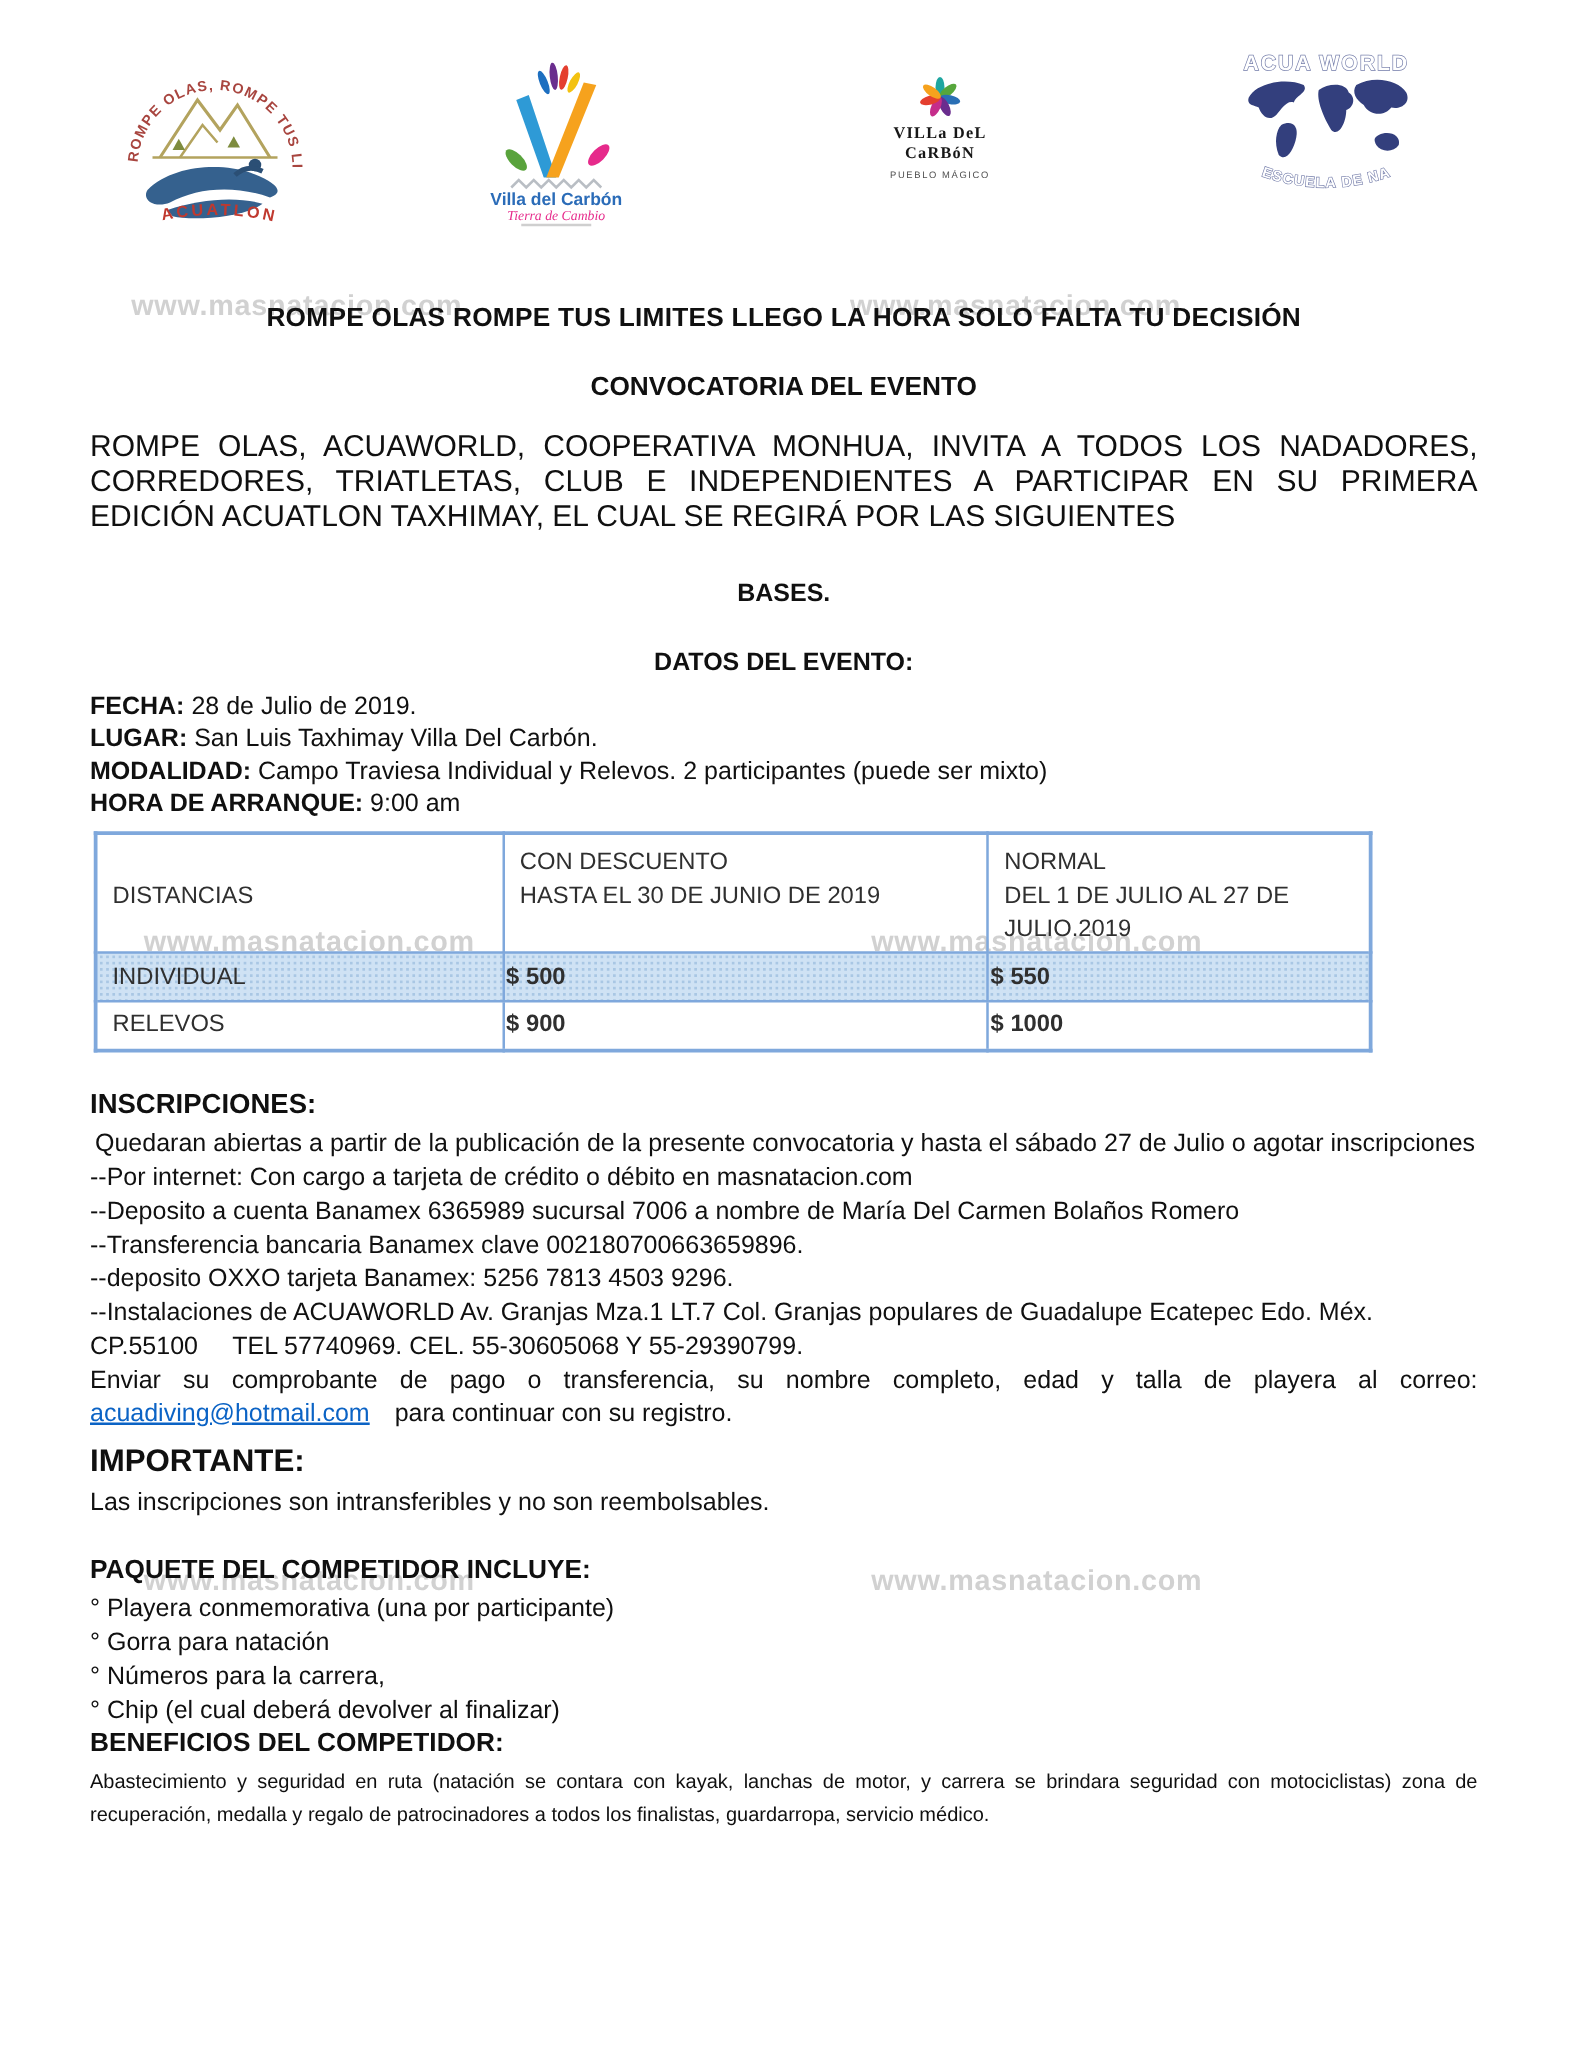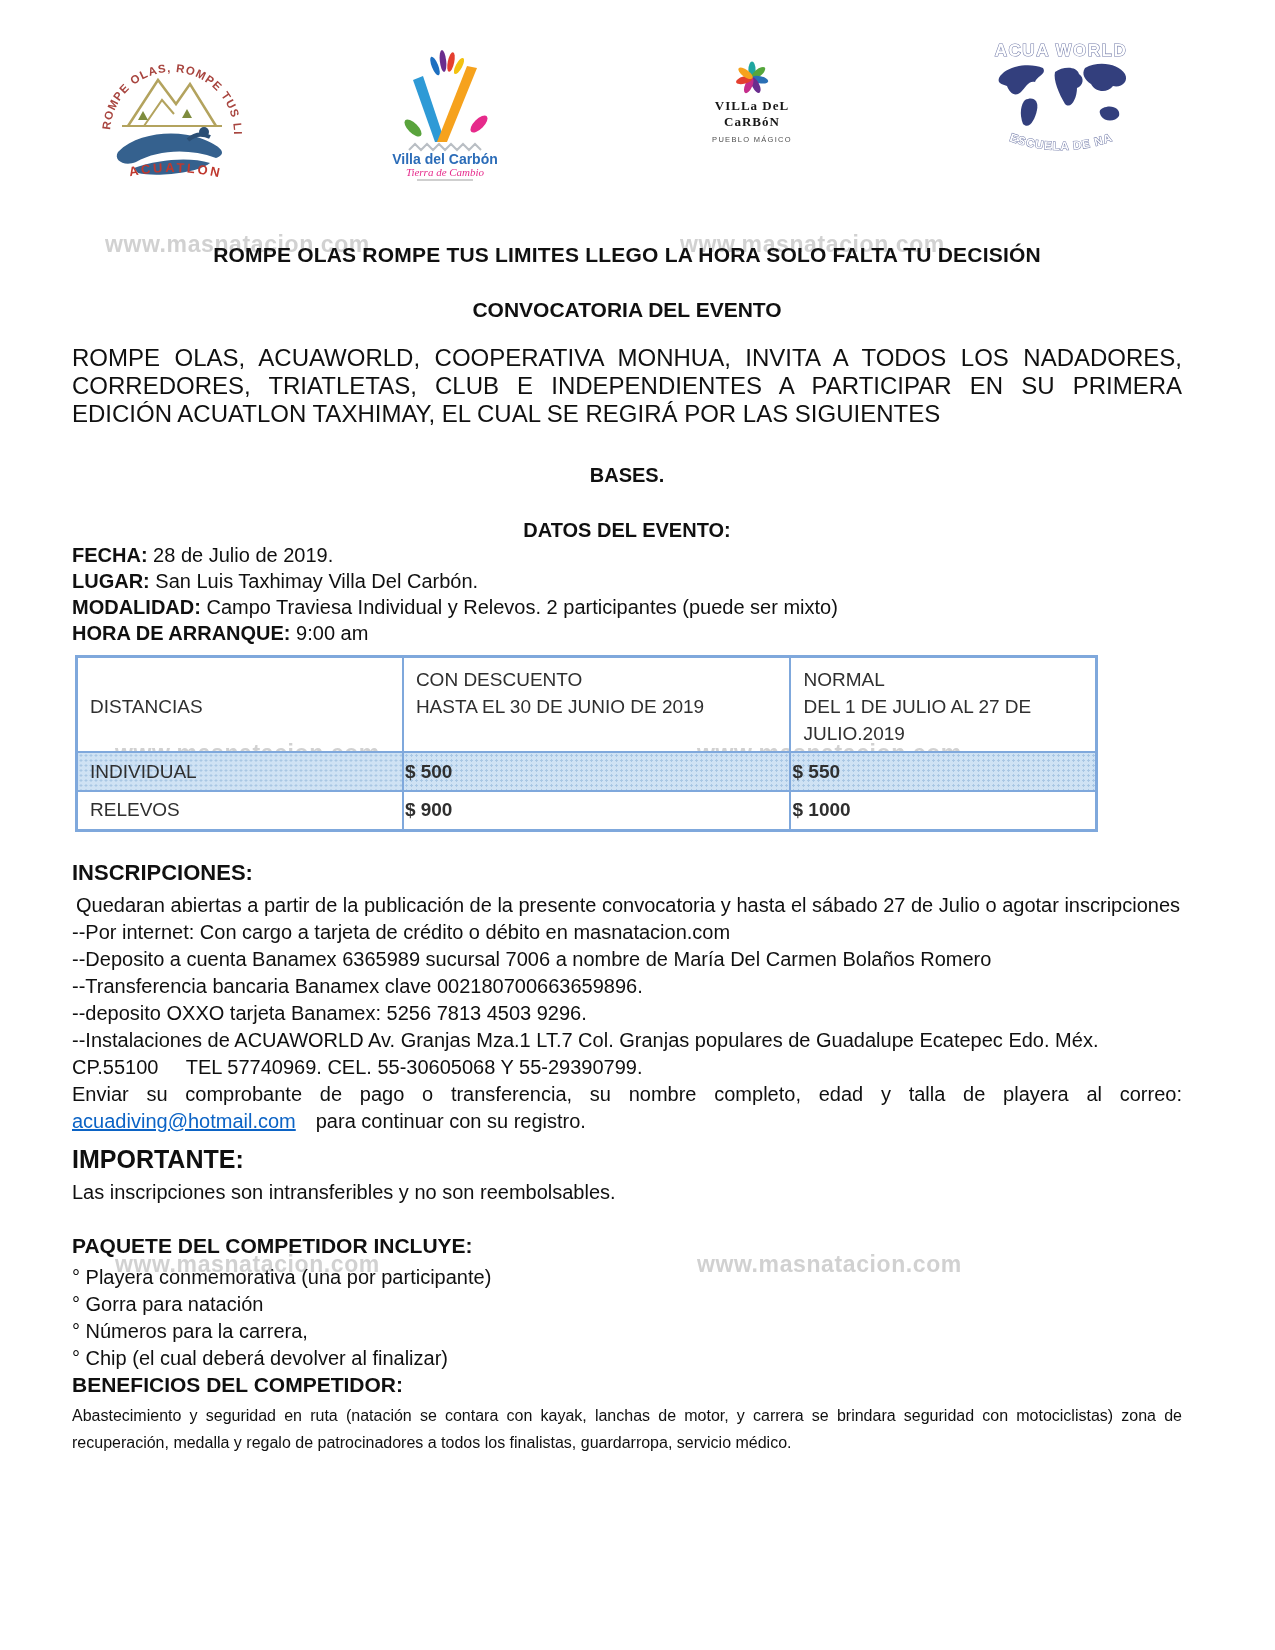--- a/index.html
+++ b/index.html
@@ -28,21 +28,21 @@
   .logo-pueblo   { left:702px; top:58px;  width:100px; height:95px; }
   .logo-acua     { left:985px; top:38px;  width:152px; height:130px; }
 
   .content { position:relative; z-index:1; padding:200px 93px 0 72px; box-sizing:border-box; }
 
   .title    { margin-top:43px; text-align:center; font-size:21px; font-weight:700; letter-spacing:0.2px; }
   .subtitle { margin-top:31px; text-align:center; font-size:21px; font-weight:700; }
   .intro    { margin-top:22px; font-size:24px; line-height:28px; text-align:justify; }
   .bases    { margin-top:36px; text-align:center; font-size:20px; font-weight:700; }
   .datos    { margin-top:32px; text-align:center; font-size:20px; font-weight:700; }
-  .details  { margin-top:0; font-size:20px; line-height:26px; }
+  .details  { margin-top:10px; font-size:20px; line-height:26px; }
   .details b { font-weight:700; }
 
   .price-table { border-collapse:collapse; width:1023px; margin:9px 0 0 3px;
                  table-layout:fixed; border:3px solid #7fa8dc; }
   .price-table td { border:2px solid #7fa8dc; box-sizing:border-box; }
   .pt-h  { font-size:19px; color:#2f2f2f; padding:8px 10px 4px 12px;
            vertical-align:top; line-height:27px; height:88px; }
   .pt-first { vertical-align:middle; }
   .pt-row td { height:39px; font-size:19px; color:#2f2f2f; }
   .pt-label { padding-left:12px; }

